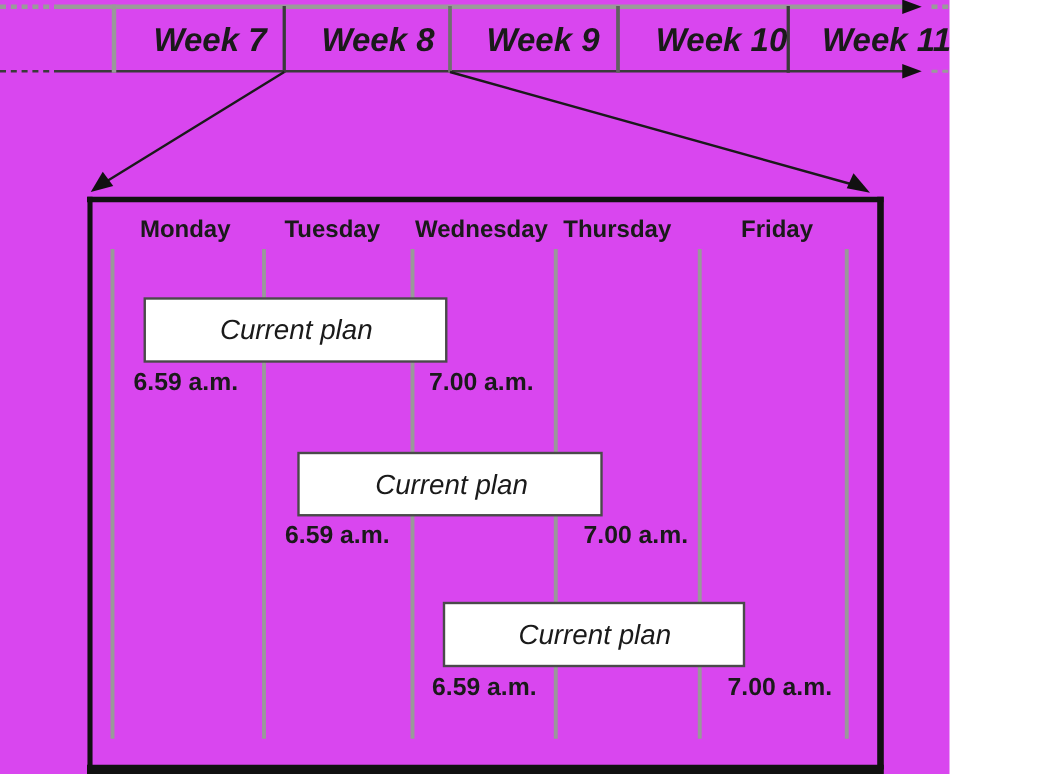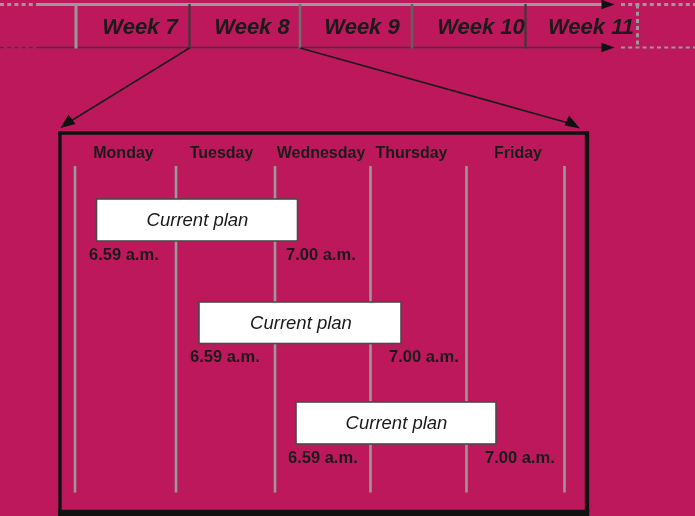--- a/index.html
+++ b/index.html
@@ -1,16 +1,16 @@
 <!DOCTYPE html>
 <html><head>
 <meta charset="utf-8">
 <style>
   html,body{margin:0;padding:0;background:#ffffff;}
-  .page{position:relative;width:695px;height:516px;background:#be185d;overflow:hidden;
+  .page{position:relative;width:633px;height:516px;background:#d946ef;overflow:hidden;
         font-family:"Liberation Sans", sans-serif;}
   svg{position:absolute;left:0;top:0;}
   text{font-family:"Liberation Sans", sans-serif;fill:#1a1a1a;}
 </style>
 </head>
 <body>
 <div class="page">
 <svg width="695" height="516" viewBox="0 0 695 516">
 
   <line x1="0" y1="4.5" x2="36" y2="4.5" stroke="#9a9a9a" stroke-width="3" stroke-dasharray="4,3.2"></line>

